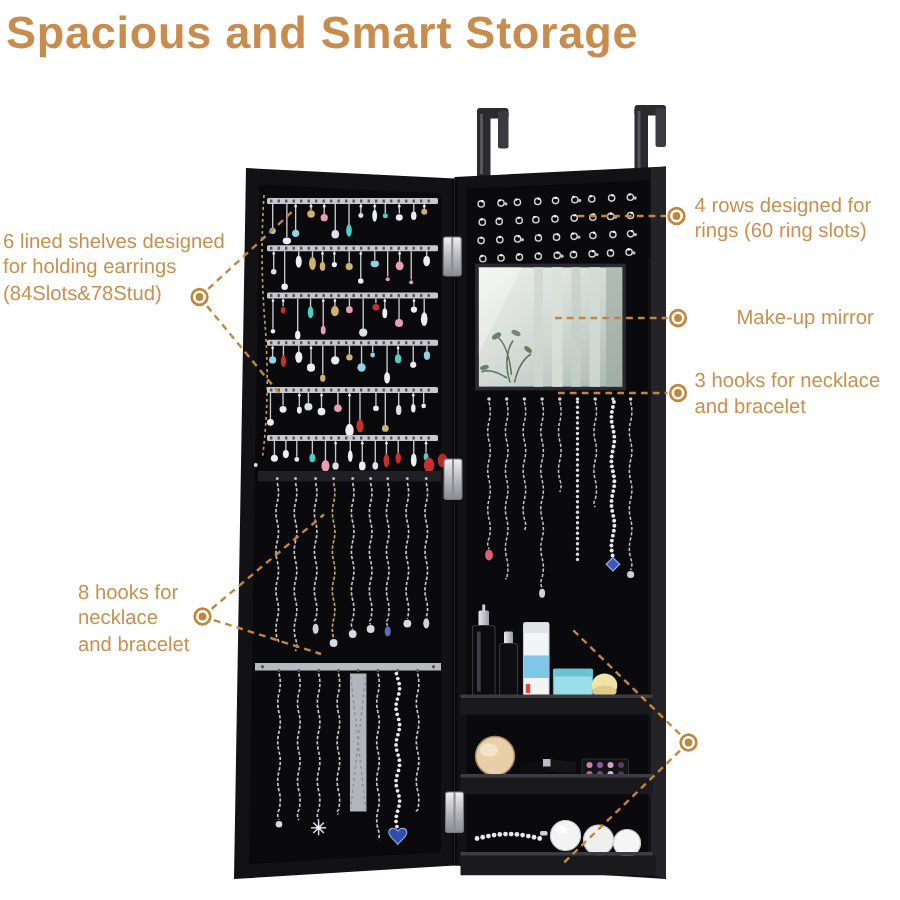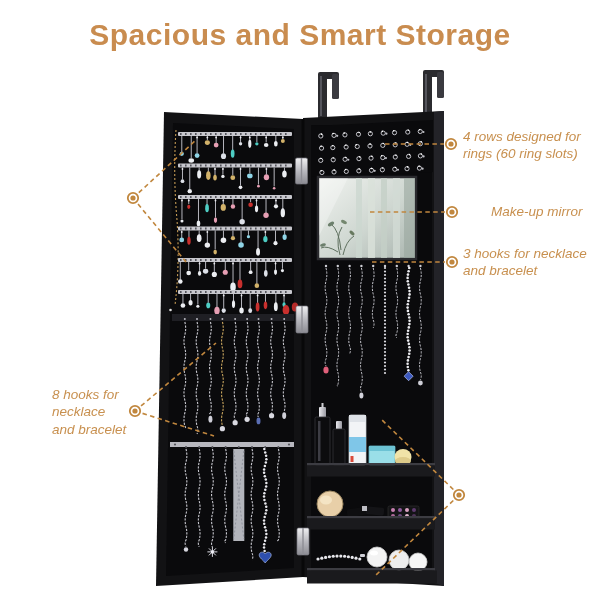--- a/index.html
+++ b/index.html
@@ -1,22 +1,22 @@
 <!DOCTYPE html>
 <html style="--accent: #c98c4f; --callout-text: #c8904f; --callout-line: #c1873e; --cabinet: #121214;"><head>
 <meta charset="utf-8">
 <style>
   html,body{margin:0;padding:0;background:#fff;}
   body{width:600px;height:600px;overflow:hidden;font-family:"Liberation Sans",sans-serif;}
   .stage{position:relative;width:600px;height:600px;background:#fff;}
-  .title{position:absolute;top:2px;left:0;right:0;margin:16px;text-align:center;
+  .title{position:absolute;top:2px;left:0;right:0;margin:4px;
          font-size:30px;font-weight:bold;letter-spacing:.5px;color:var(--accent,#c98c4f);}
   .scene{position:absolute;left:0;top:0;width:600px;height:600px;}
   .callout{position:absolute;font-size:13.5px;line-height:17.4px;color:var(--callout-text,#c8904f);}
-  .callout .ln{display:block;white-space:nowrap;font-style:italic;}
+  .callout .ln{display:block;white-space:nowrap;}
   #co-earrings{left:2px;top:152px;}
   #co-rings{left:463px;top:128px;}
   #co-makeup{left:463px;top:203px;margin-left:28px;}
   #co-hooks9{left:463px;top:245px;}
   #co-hooks16{left:52px;top:386px;}
   #co-storage{left:471px;top:487px;}
   .panel{fill:var(--cabinet,#121214);}
   .velvet{fill:#0a0a0c;}
   .lip{fill:#1a1a1d;}
   .lip-edge{fill:#3c3c42;}
@@ -681,20 +681,25 @@
     <g>
       <circle class="co-dot-outer" cx="135" cy="411" r="5.2"></circle>
         <circle class="co-dot-inner" cx="135" cy="411" r="2.6"></circle>
     </g>
     <g>
       <circle class="co-dot-outer" cx="459" cy="495" r="5.2"></circle>
         <circle class="co-dot-inner" cx="459" cy="495" r="2.6"></circle>
     </g>
   </svg>
 
+  <div class="callout" id="co-earrings">
+    <span class="ln">6 lined shelves designed</span>
+    <span class="ln">for holding earrings</span>
+    <span class="ln">(84Slots&amp;78Stud)</span>
+  </div>
   <div class="callout" id="co-rings">
     <span class="ln">4 rows designed for</span>
     <span class="ln">rings (60 ring slots)</span>
   </div>
   <div class="callout" id="co-makeup">
     <span class="ln">Make-up mirror</span>
   </div>
   <div class="callout" id="co-hooks9">
     <span class="ln">3 hooks for necklace</span>
     <span class="ln">and bracelet</span>

